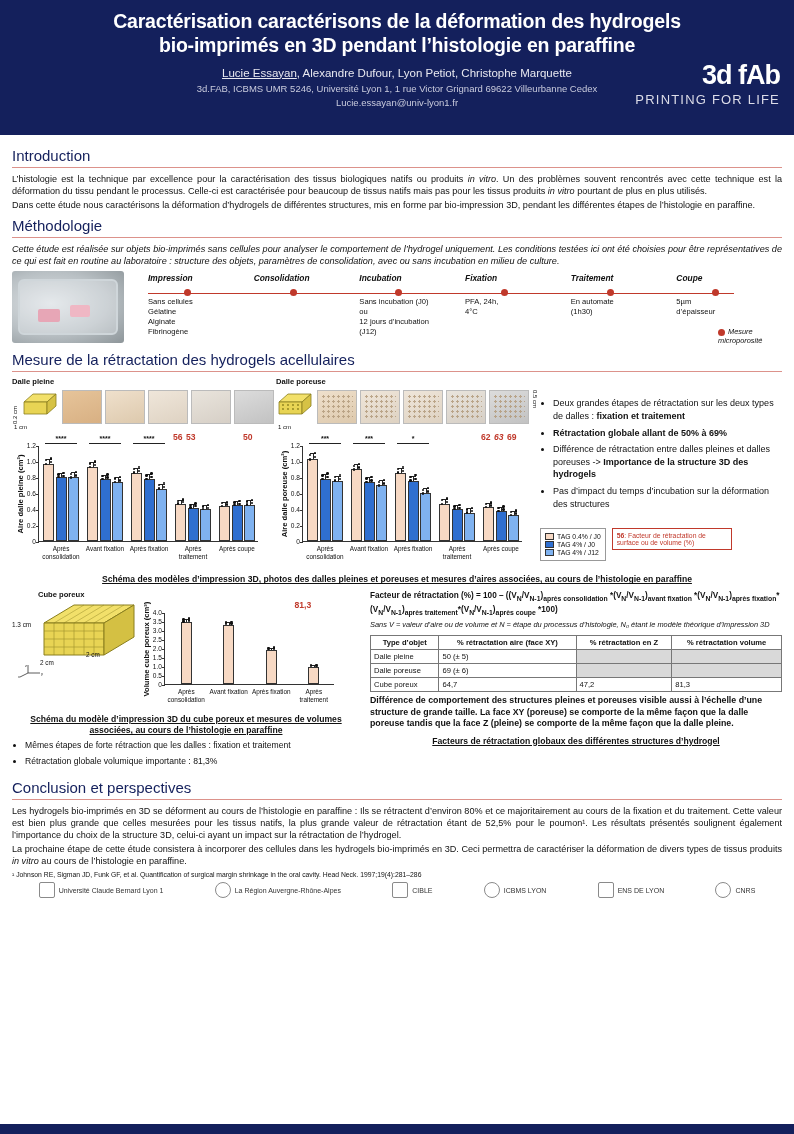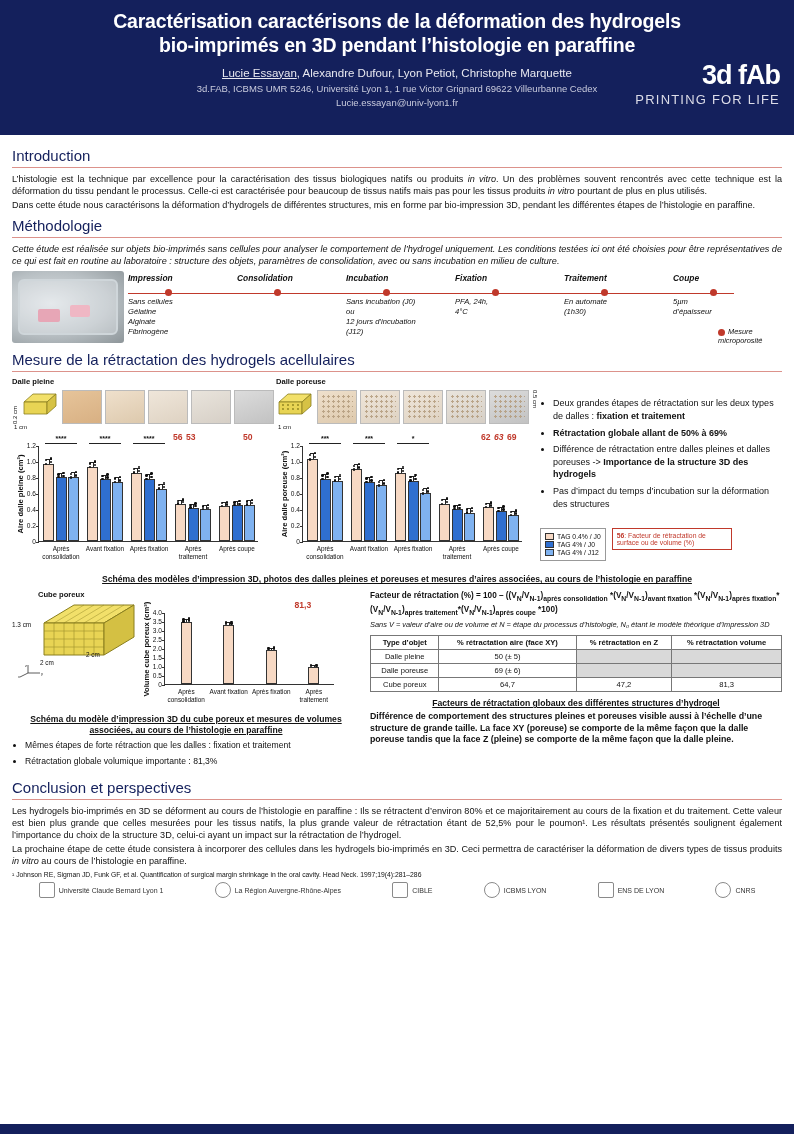--- a/index.html
+++ b/index.html
@@ -67,21 +67,21 @@
     margin: 6px 0 3px 0;
     font-weight: normal;
   }
   .rule {
     height: 1px; background: #c0392b; opacity:0.55; margin: 2px 0 5px 0;
   }
   p.body { margin: 2px 0; font-size: 9.1px; line-height: 1.33; text-align: justify; }
   i { font-style: italic; }
   .b { font-weight: bold; }
   
-  .metho-wrap { display: flex; gap: 4px; margin-top: 4px; }
+  .metho-wrap { display: flex; gap: 24px; margin-top: 4px; }
   .photo-dish {
     width: 112px; height: 72px;
     border-radius: 3px;
     background: radial-gradient(ellipse at 35% 45%, #dfe3e6 0%, #b9c0c4 55%, #8d9599 100%);
     position: relative; flex: 0 0 112px;
     overflow: hidden;
   }
   .photo-dish .dish {
     position:absolute; left:6px; top:8px; width:100px; height:56px;
     border: 2px solid #cfd6da; border-radius: 6px;
@@ -91,21 +91,21 @@
   .photo-dish .gel2 { position:absolute; left:58px; top:34px; width:20px; height:12px; background:#efb7c4; border-radius:2px; }
   .timeline { flex: 1; position: relative; padding-top: 2px; }
   .tl-line { position:absolute; left:0; right:48px; top:22px; height:1px; background:#c0392b; }
   .tl-steps { display:flex; }
   .tl-step { flex:1; position: relative; padding-right:4px; }
   .tl-step .t { font-size: 8.4px; font-weight: bold; font-style: italic; }
   .tl-step .dot {
     width:7px; height:7px; border-radius:50%; background:#c0392b;
     position:absolute; left:34%; top:16px;
   }
-  .tl-step .d { font-size: 7.6px; font-style: italic; margin-top: 14px; line-height:1.3; }
+  .tl-step .d { font-size: 7.6px; margin-top: 14px; line-height:1.3; }
   .tl-legend { position:absolute; right:0; top:56px; font-size:7.4px; font-style:italic; width:64px; }
   .tl-legend .dot { display:inline-block;width:7px;height:7px;border-radius:50%;background:#c0392b;margin-right:3px;vertical-align:middle;}
   
   .fig-row { display:flex; gap:8px; margin-top: 2px; }
   .lbl-small { font-size:7.6px; font-weight:bold; }
   .strip { display:flex; gap:3px; align-items:flex-end; margin-top:2px; }
   .swatch { width:40px; height:34px; border:1px solid #bbb; }
   .s1 { background: linear-gradient(160deg,#e6c49a,#d8b083); }
   .s2 { background: linear-gradient(160deg,#efe0cc,#ddc9ad); }
   .s3 { background: linear-gradient(160deg,#efe6da,#ded2c2); }
@@ -135,21 +135,21 @@
   .xlab { position:absolute; font-size:6.4px; text-align:center; line-height:1.15; }
   .redval { position:absolute; color:#c0392b; font-weight:bold; font-size:8.6px; }
   .legendbox { border:1px solid #999; padding:3px 4px; font-size:6.8px; }
   .legendbox .ln { display:flex; align-items:center; gap:3px; margin:1px 0;}
   .sw { width:9px; height:7px; border:1px solid #333; display:inline-block;}
   .bullets { font-size:9px; line-height:1.4; }
   .bullets li { margin-bottom: 4px; }
   ul { margin: 2px 0 2px 0; padding-left: 13px; }
   .caption { font-size:8.6px; font-weight:bold; text-align:center; text-decoration: underline; line-height:1.25; }
   .formula-box { font-size:8px; line-height:1.45; }
-  table.rt { border-collapse: collapse; font-size:7.6px; width:100%;text-align:center; }
+  table.rt { border-collapse: collapse; font-size:7.6px; width:100%; }
   table.rt th, table.rt td { border:1px solid #777; padding:2px 3px; }
   table.rt th { font-weight:bold; background:#fff; }
   .grey { background:#d9d9d9; }
   .footnote { font-size:6.8px; margin-top:4px; }
   .logos {
     display:flex; align-items:center; justify-content:space-around;
     padding: 4px 16px 2px 16px; gap: 6px;
   }
   .logo-item { font-size:7px; text-align:center; color:#333; display:flex; align-items:center; gap:4px;}
   .bottombar { position:absolute; left:0; right:0; bottom:0; height:10px; background:#14205c; }
@@ -744,22 +744,22 @@
               <td class="grey"></td>
             </tr>
             <tr>
               <td>Cube poreux</td>
               <td>64,7</td>
               <td>47,2</td>
               <td>81,3</td>
             </tr>
           </tbody>
       </table>
+      <div style="font-size:8.8px; font-weight:bold; margin-top:3px; line-height:1.3;">Différence de comportement des structures pleines et poreuses visible aussi à l’échelle d’une structure de grande taille. La face XY (poreuse) se comporte de la même façon que la dalle poreuse tandis que la face Z (pleine) se comporte de la même façon que la dalle pleine.</div>
       <div style="font-size:8.6px; font-weight:bold; text-align:center; text-decoration:underline; margin-top:6px;">Facteurs de rétractation globaux des différentes structures d’hydrogel</div>
-      <div style="font-size:8.8px; font-weight:bold; margin-top:3px; line-height:1.3;">Différence de comportement des structures pleines et poreuses visible aussi à l’échelle d’une structure de grande taille. La face XY (poreuse) se comporte de la même façon que la dalle poreuse tandis que la face Z (pleine) se comporte de la même façon que la dalle pleine.</div>
     </div>
   </div>
 
   <h2 class="section" style="margin-top:8px">Conclusion et perspectives</h2>
   <div class="rule"></div>
   <p class="body">Les hydrogels bio-imprimés en 3D se déforment au cours de l’histologie en paraffine : Ils se rétractent d’environ 80% et ce majoritairement au cours de la fixation et du traitement. Cette valeur est bien plus grande que celles mesurées pour les tissus natifs, la plus grande valeur de rétractation étant de 52,5% pour le poumon¹. Les résultats présentés soulignent également l’importance du choix de la structure 3D, celui-ci ayant un impact sur la rétractation de l’hydrogel.</p>
   <p class="body">
     <span>La prochaine étape de cette étude consistera à incorporer des cellules dans les hydrogels bio-imprimés en 3D. Ceci permettra de caractériser la déformation de divers types de tissus produits </span><i>in vitro</i><span> au cours de l’histologie en paraffine.</span>
   </p>
   <div class="footnote">¹ Johnson RE, Sigman JD, Funk GF, et al. Quantification of surgical margin shrinkage in the oral cavity. Head Neck. 1997;19(4):281–286</div>

